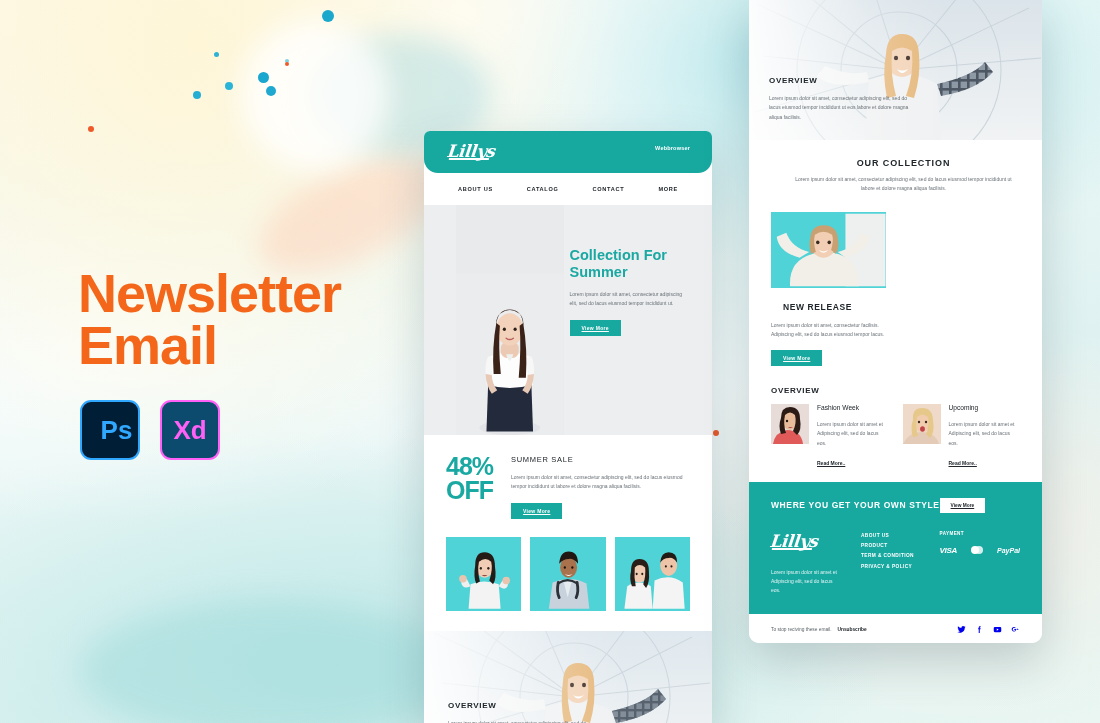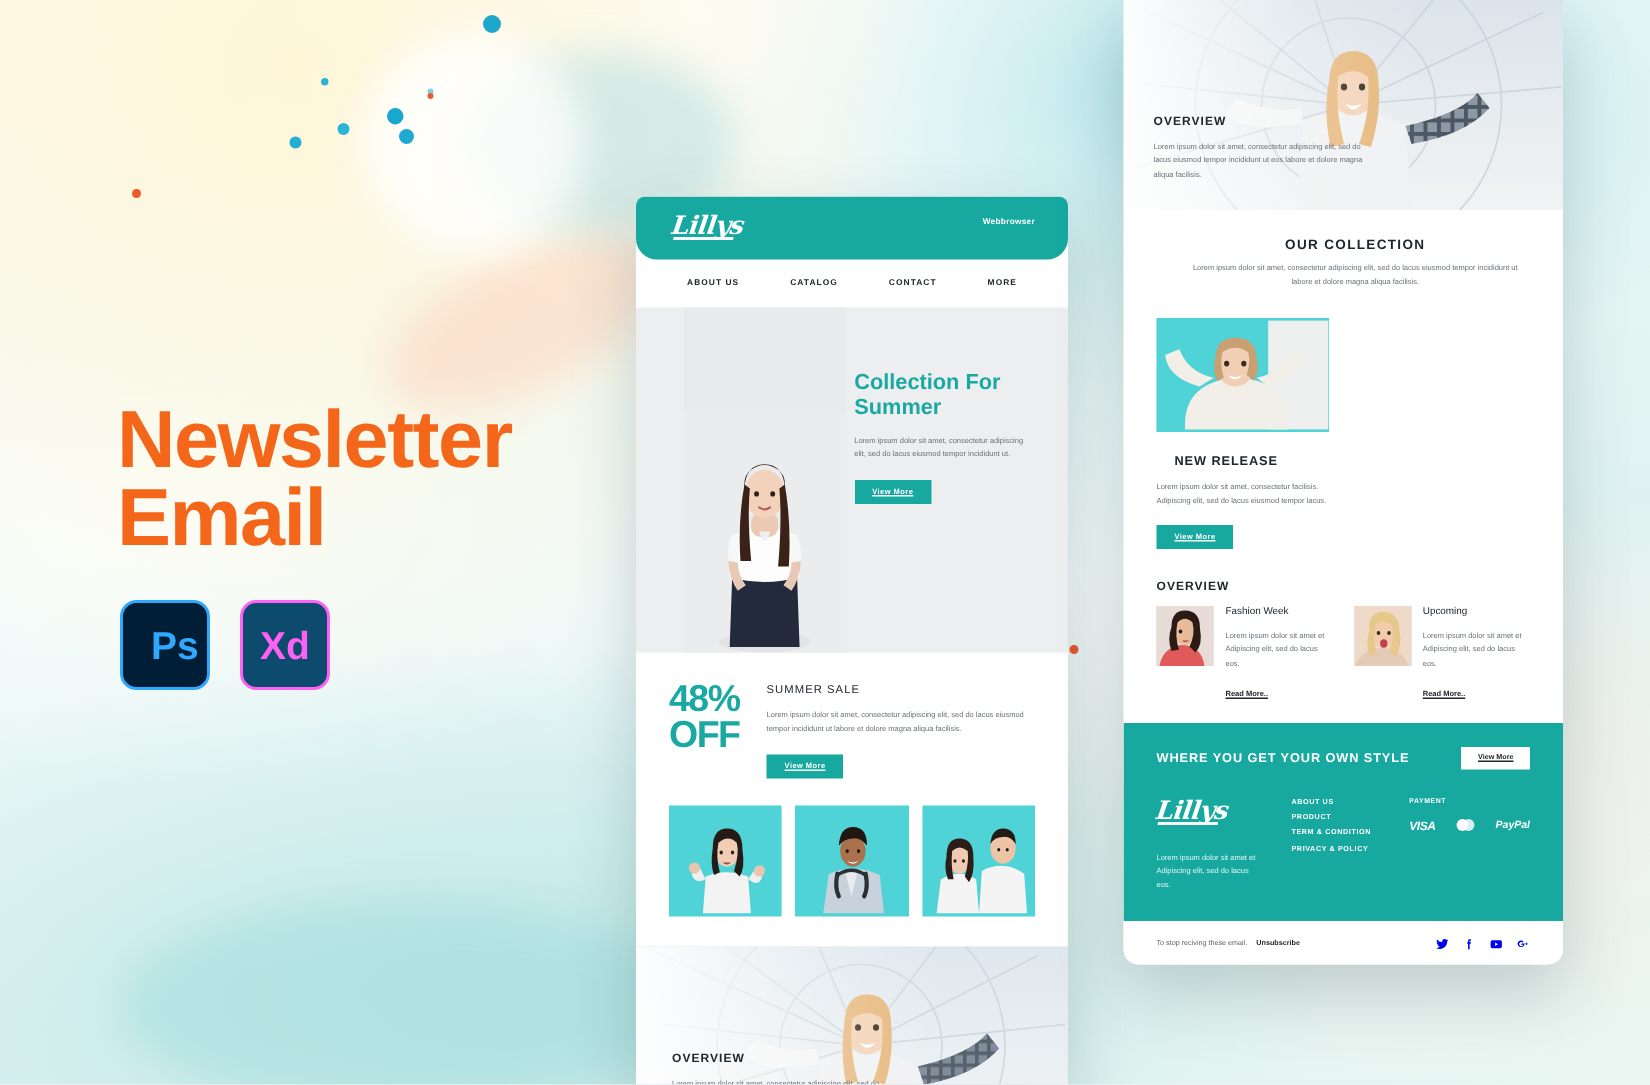--- a/index.html
+++ b/index.html
@@ -110,21 +110,21 @@
   .ov2 > h3 { font-size:8px; font-weight:700; letter-spacing:.7px; color:#20262b; }
   .cards { display:flex; gap:14px; margin-top:9px; }
   .card { flex:1; display:flex; gap:8px; }
   .card-thumb { width:38px; height:40px; flex:none; overflow:hidden; position:relative;
                 background:#d8c8c4; }
   .card-body h4 { font-size:6.6px; font-weight:400; color:#20262b; }
   .readmore { font-size:5px; font-weight:700; color:#20262b; margin-top:12px; display:block; }
 
   
   .footer { background:#17a8a0; padding:16px 22px 18px; color:#fff; }
-  .footer-top { display:flex; align-items:center; justify-content:space-between; }
+  .footer-top { display:flex; align-items:center; }
   .footer-top h3 { font-size:8.5px; font-weight:700; letter-spacing:.6px; }
   .btn-white { background:#fff; color:#20262b; font-size:4.8px; font-weight:700;
                padding:5px 11px; }
   .footer-cols { display:flex; margin-top:18px; gap:18px; }
   .fc1 { width:38%; }
   .fc1 .lorem { color:rgba(255,255,255,.88); }
   .flink { font-size:4.8px; font-weight:700; letter-spacing:.4px;
            line-height:2.15; display:block; color:#fff; text-decoration:none; }
   .pay-label { font-size:4.6px; font-weight:700; letter-spacing:.4px; }
   .pays { display:flex; align-items:center; gap:14px; margin-top:10px; }

